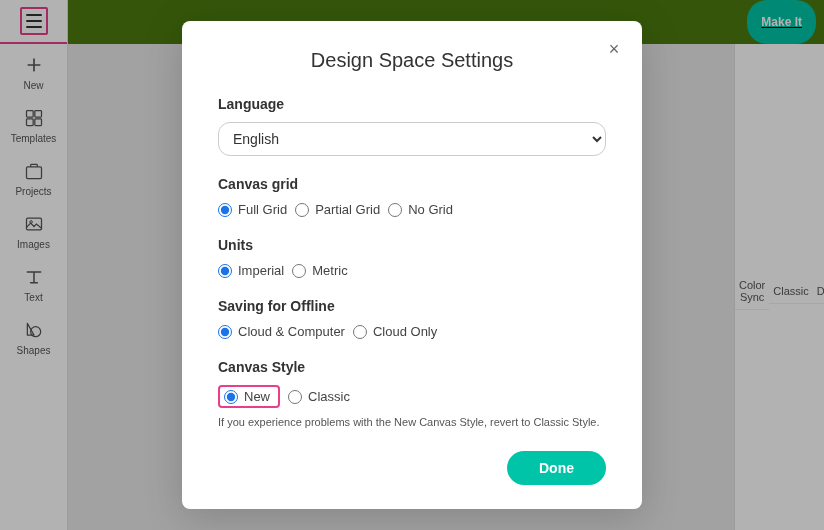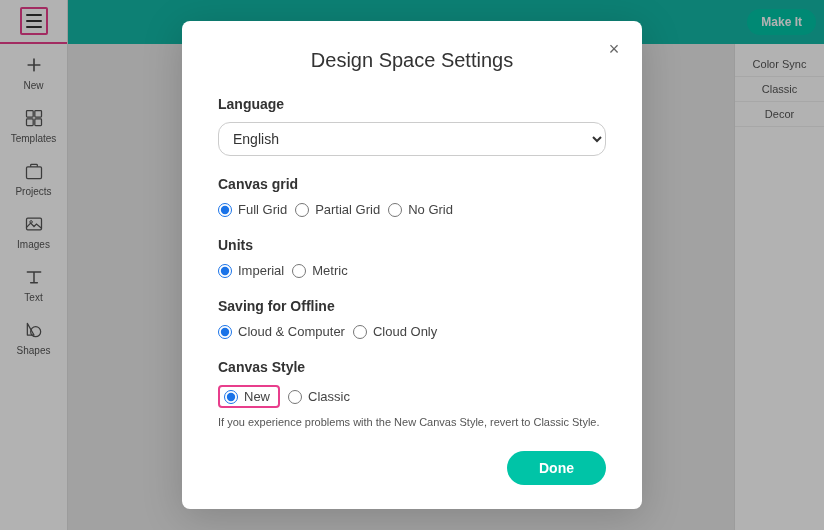--- a/index.html
+++ b/index.html
@@ -89,26 +89,26 @@
     }
 
     .main-content {
       flex: 1;
       background: #e8e8e8;
       position: relative;
     }
 
     .top-bar {
       height: 44px;
-      background: #14b8a6;
-      display: flex;
-      align-items: center;
+      background: #4d7c0f;
+      display: flex;
       justify-content: flex-end;
       padding: 0 8px;
       gap: 6px;
+      text-decoration: underline;
     }
 
     .top-bar-btn {
       background: #00c4a7;
       color: #fff;
       border: none;
       border-radius: 20px;
       padding: 6px 14px;
       font-size: 12px;
       cursor: pointer;
@@ -117,21 +117,21 @@
 
     .right-panel {
       position: absolute;
       right: 0;
       top: 44px;
       width: 90px;
       background: #fff;
       border-left: 1px solid #e0e0e0;
       height: calc(100% - 44px);
       display: flex;
-      flex-direction: column;
+      flex-direction: row;
       align-items: center;
       padding-top: 8px;
       font-size: 11px;
       color: #555;
     }
 
     .right-panel-item {
       padding: 6px 4px;
       text-align: center;
       width: 100%;

